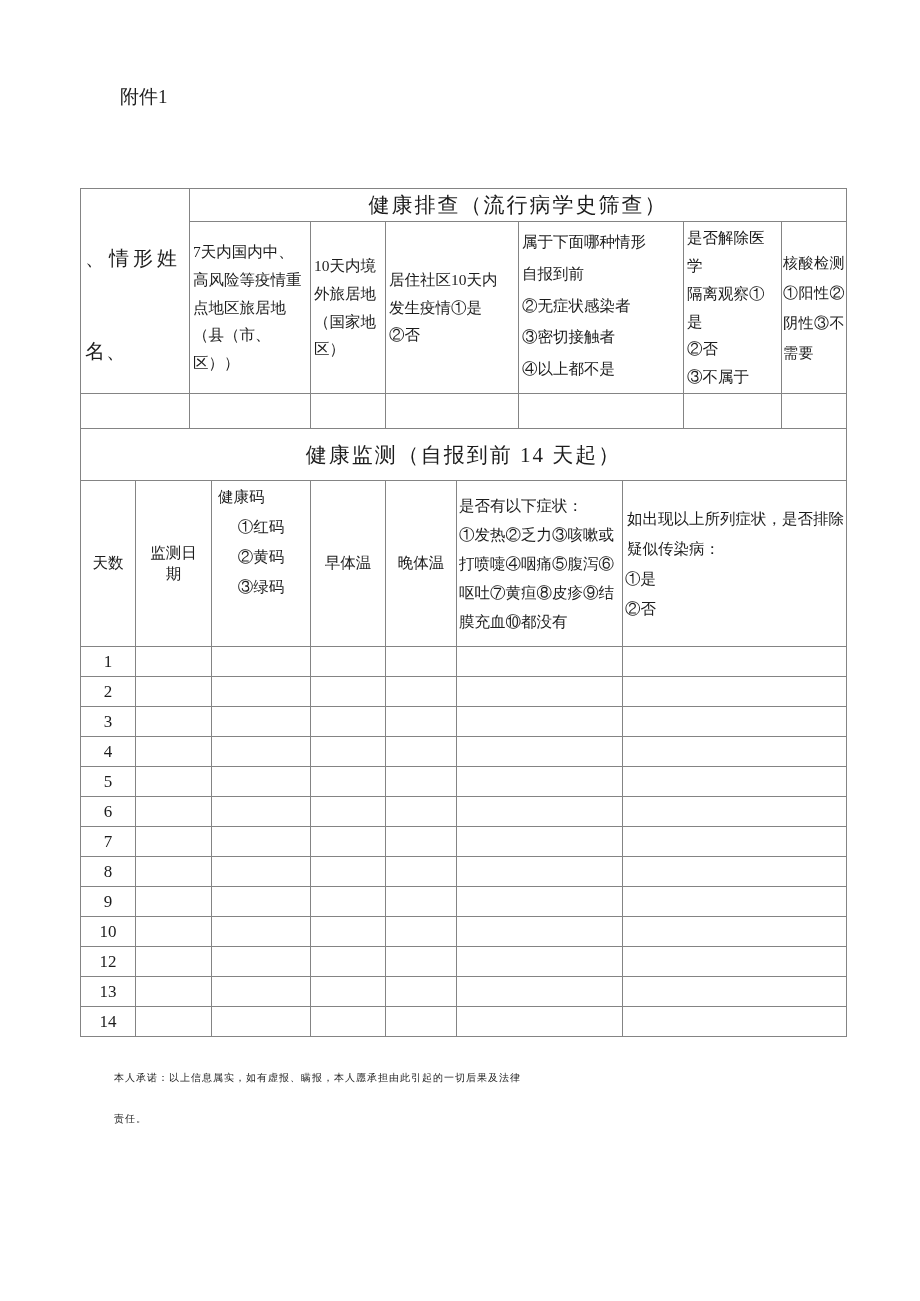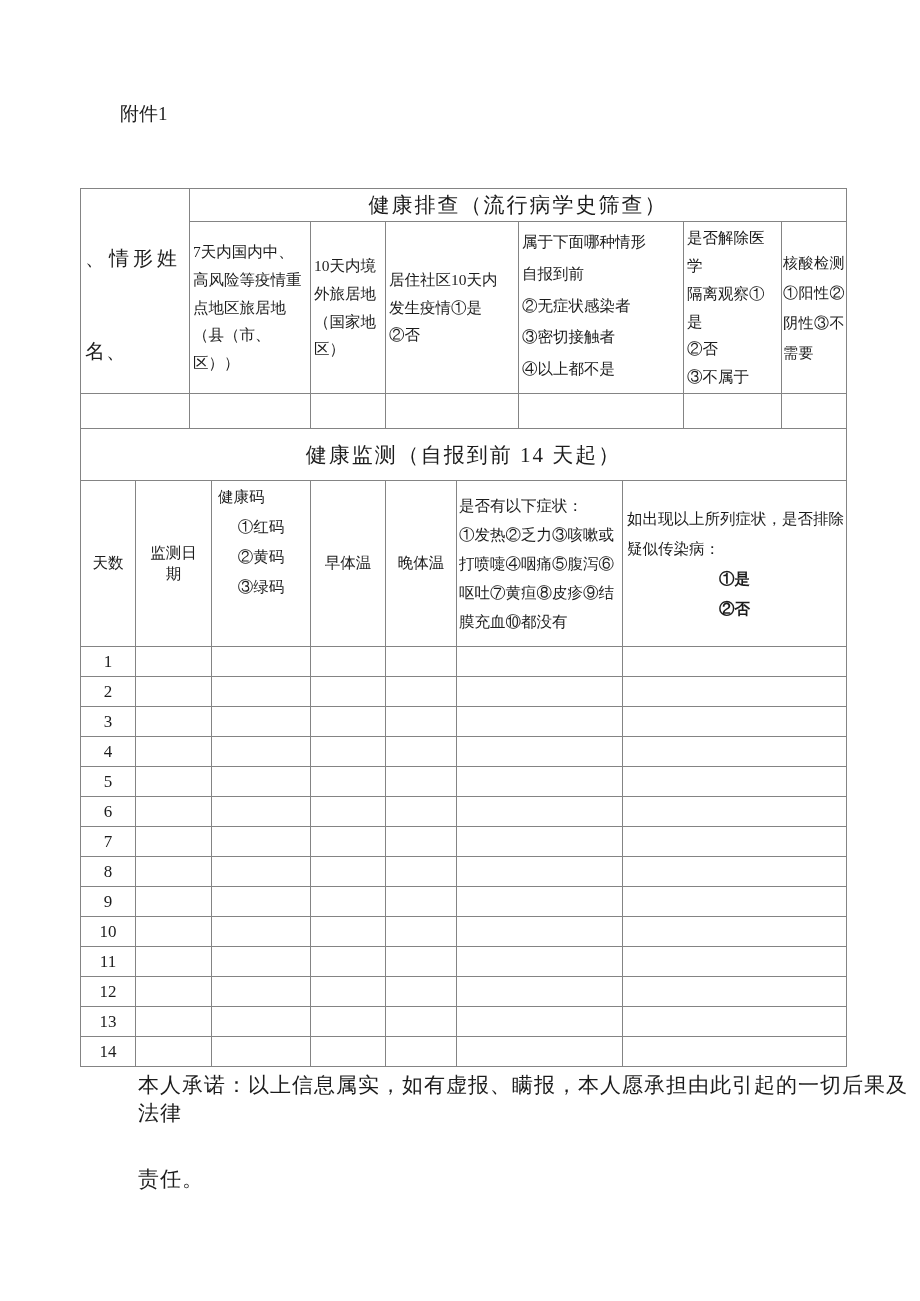--- a/index.html
+++ b/index.html
@@ -5,21 +5,21 @@
   :root{
     --border:#848484;
     --text:#1c1c1c;
     --bg:#ffffff;
   }
   *{margin:0;padding:0;box-sizing:border-box;}
   html,body{background:#fff;}
   body{font-family:"Liberation Serif","DejaVu Serif",serif;color:var(--text);}
   .page{position:relative;width:920px;height:1301px;background:var(--bg);overflow:hidden;}
 
-  .attachment{position:absolute;left:120px;top:101px;font-size:19px;}
+  .attachment{position:absolute;left:120px;top:84px;font-size:19px;}
   .doc-title{
     position:absolute;left:80px;top:142px;width:766px;
     text-align:center;font-family:"Liberation Sans","DejaVu Sans",sans-serif;
     font-weight:bold;font-size:30px;letter-spacing:2px;
   }
 
   table{border-collapse:collapse;table-layout:fixed;position:absolute;left:80px;}
   td{border:1px solid var(--border);vertical-align:middle;font-size:15.5px;
      overflow:hidden;}
   .pre{white-space:pre-line;}
@@ -45,25 +45,25 @@
   .t2 .head-row{height:166px;}
   .t2 .day-row{height:30px;}
   .t2 .head-row td{padding:1px 2px;}
   .center{text-align:center;}
   .hk-cell{vertical-align:top;padding-top:16px;}
   .hk-title{text-align:left;padding-left:4px;line-height:30px;}
   .hk-opt{text-align:center;line-height:30px;}
   .sym-cell{line-height:29px;padding:1px 2px;}
   .excl-cell{vertical-align:middle;}
   .excl-text{line-height:30px;text-align:left;padding-left:2px;}
-  .excl-opt{text-align:center;line-height:30px;font-weight:bold;}
+  .excl-opt{text-align:left;line-height:30px;}
   .day-num{text-align:center;font-size:17px;}
 
-  .pledge{position:absolute;left:138px;top:1071px;font-size:21px;letter-spacing:1px;}
-  .pledge-line2{margin-top:38px;font-family:Liberation Mono, monospace;}
+  .pledge{position:absolute;left:114px;top:1071px;font-size:10px;letter-spacing:1px;}
+  .pledge-line2{margin-top:27px;font-family:Liberation Mono, monospace;}
 </style>
 </head>
 <body>
 
 <div class="page">
 
   <div class="attachment">附件1</div>
 
 
   <table class="t1">
@@ -256,29 +256,20 @@
   <tr class="day-row">
     <td class="day-num">10</td>
     <td></td>
     <td></td>
     <td></td>
     <td></td>
     <td></td>
     <td></td>
   </tr>
 
-  <tr class="day-row">
-    <td class="day-num">11</td>
-    <td></td>
-    <td></td>
-    <td></td>
-    <td></td>
-    <td></td>
-    <td></td>
-  </tr>
 
   <tr class="day-row">
     <td class="day-num">12</td>
     <td></td>
     <td></td>
     <td></td>
     <td></td>
     <td></td>
     <td></td>
   </tr>

